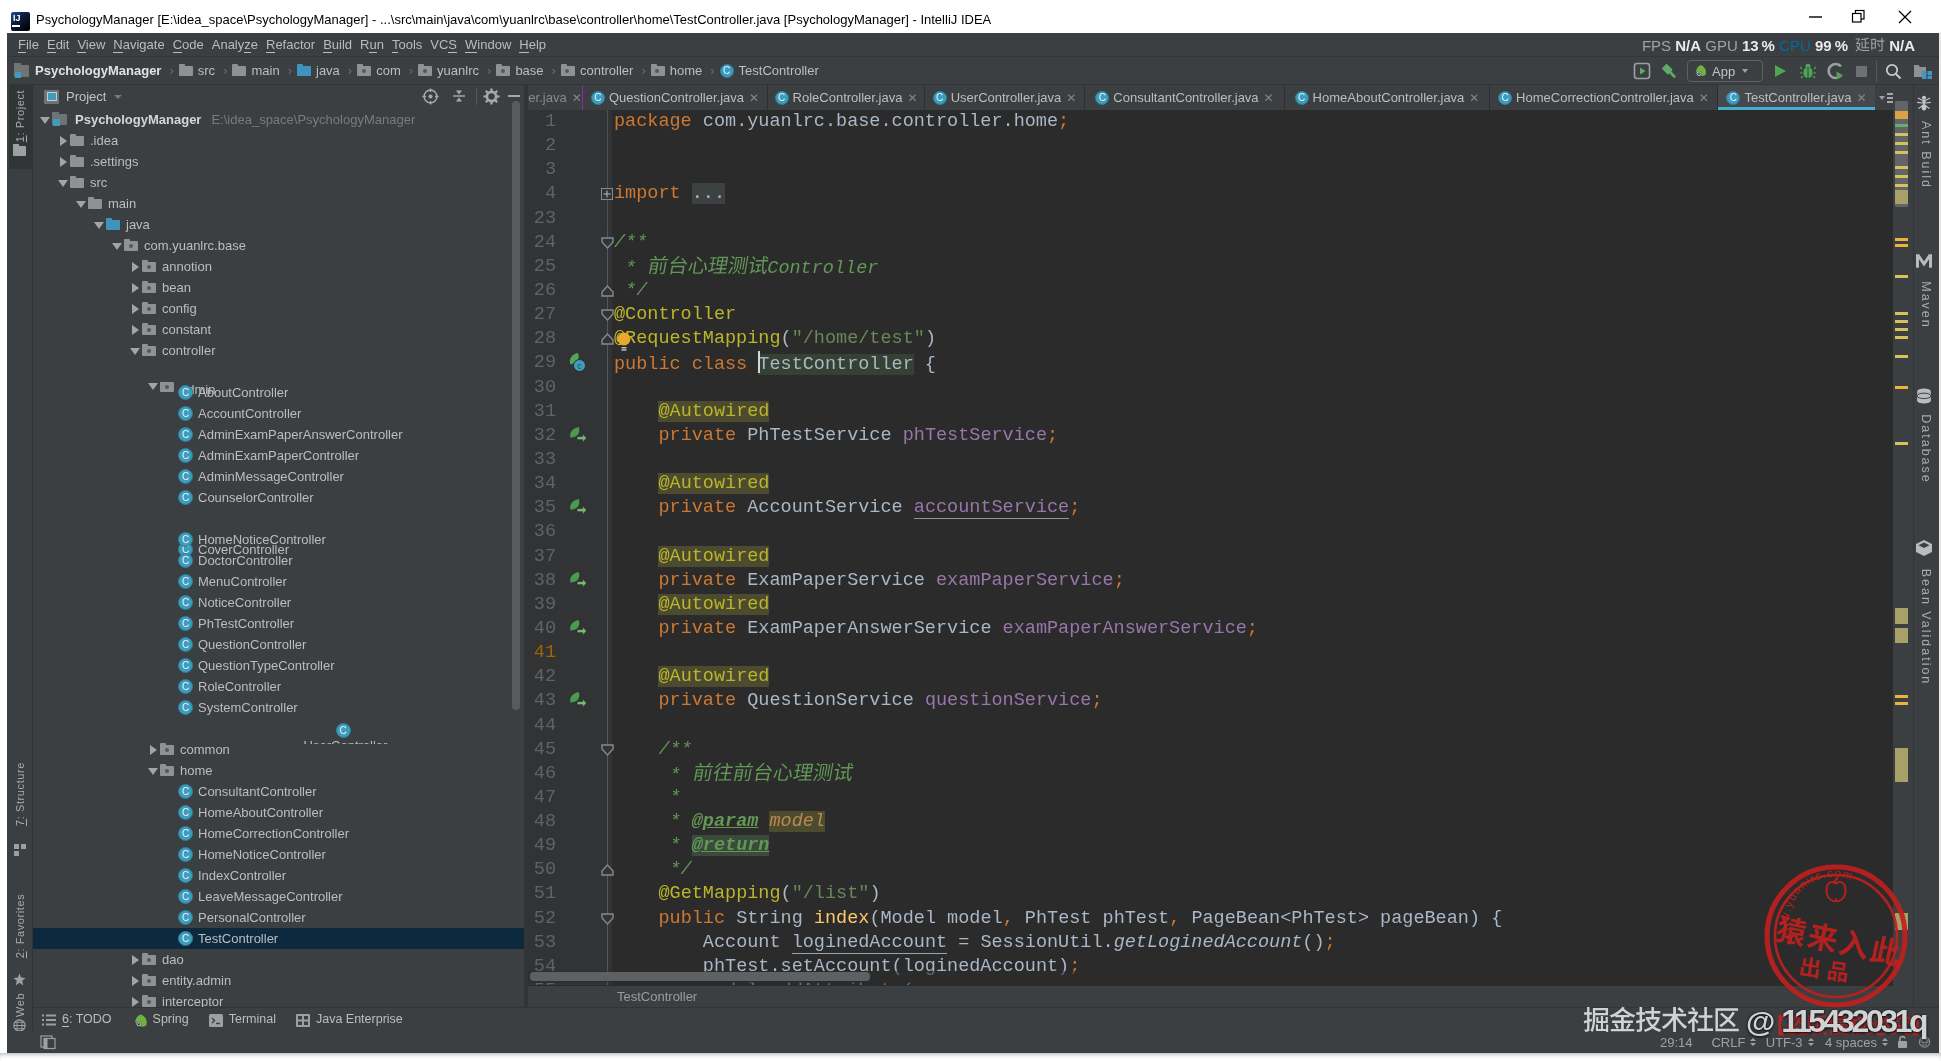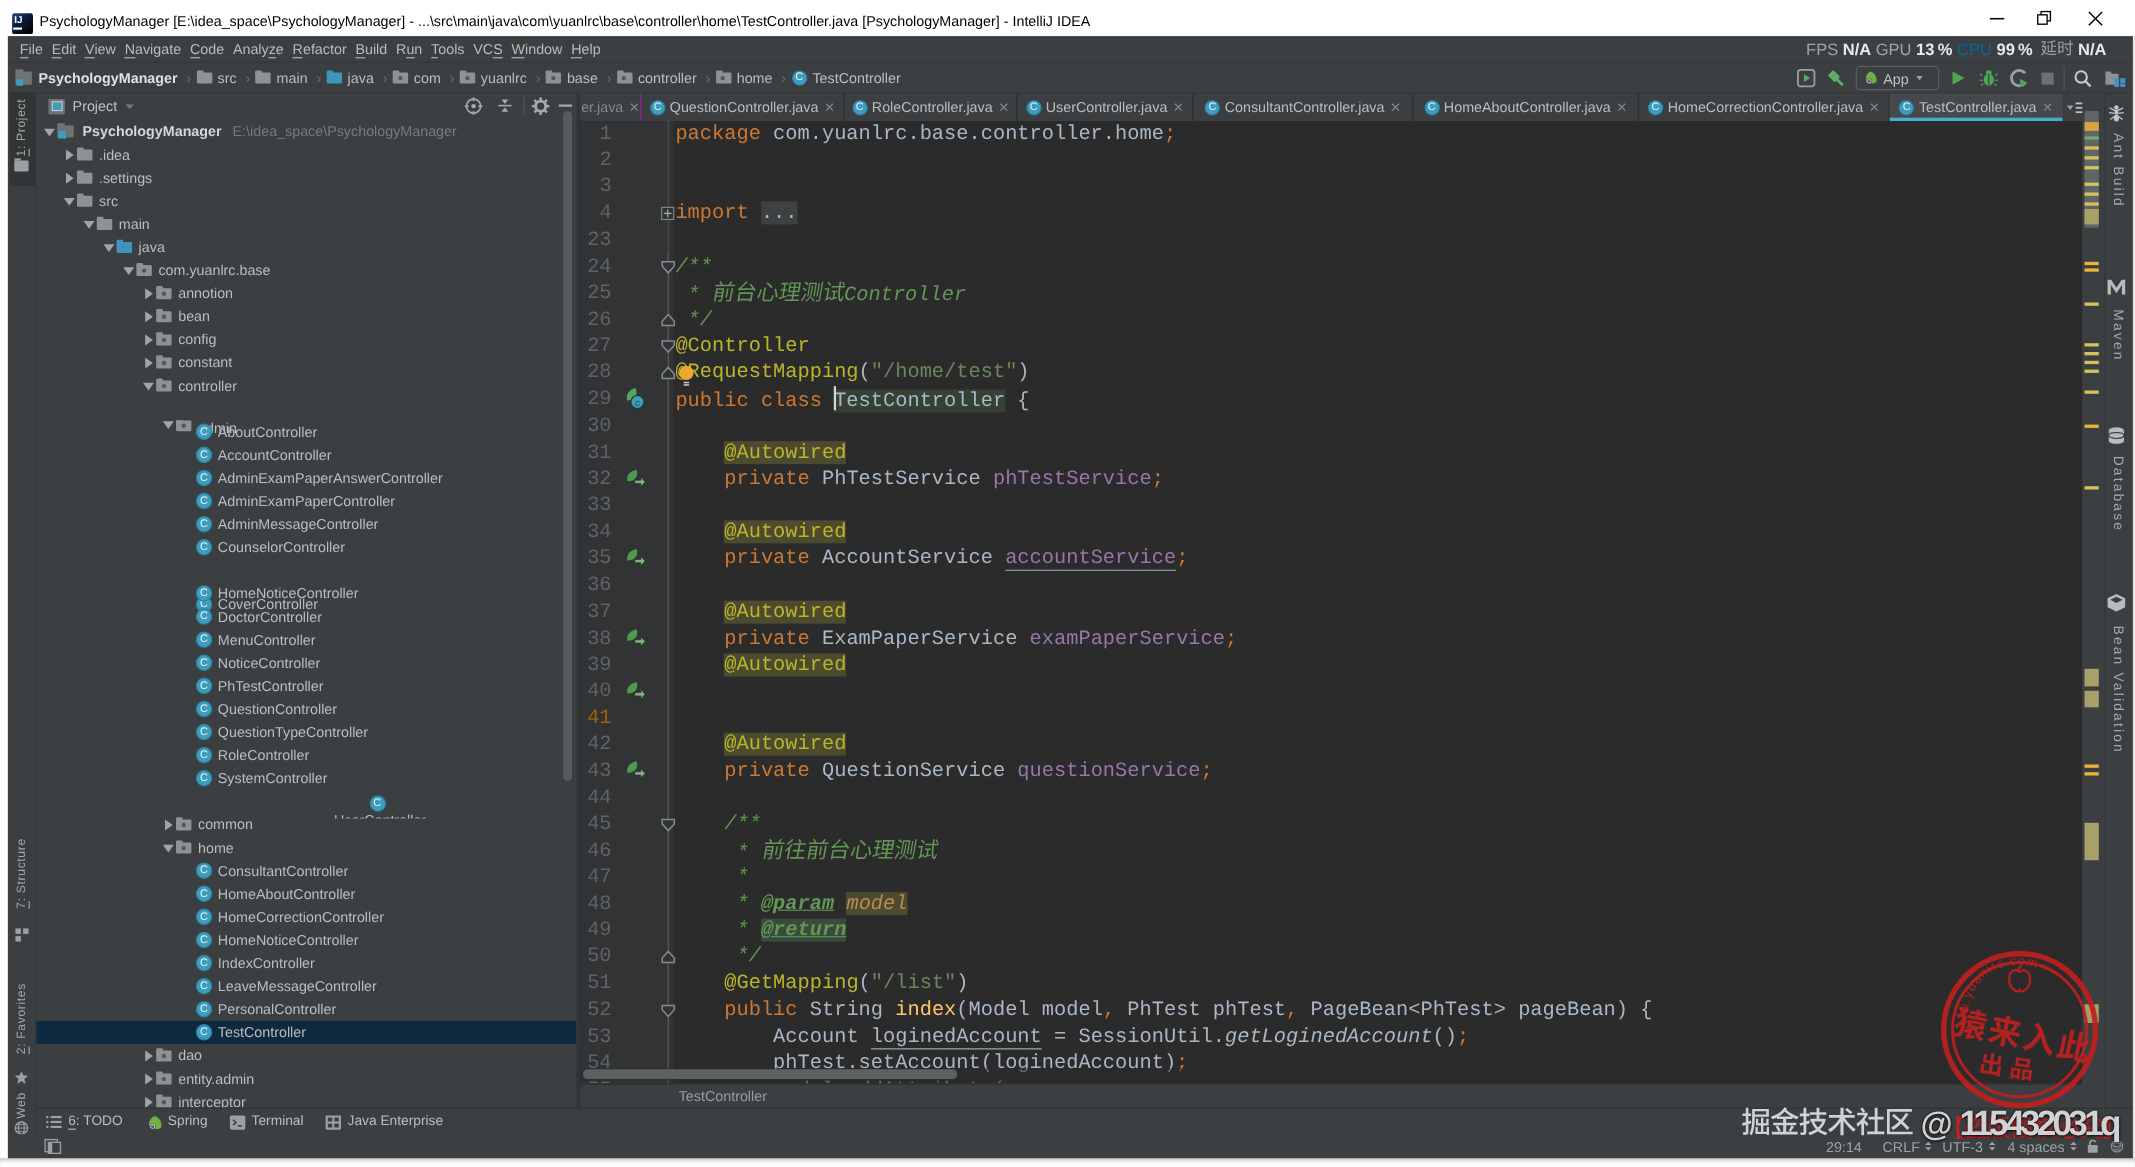--- a/index.html
+++ b/index.html
@@ -688,20 +688,21 @@
     <div style="position:absolute;left:86px;top:265.54px;width:1300px;height:24.14px;white-space:pre;"></div>
     <div style="position:absolute;left:86px;top:289.68px;width:1300px;height:24.14px;white-space:pre;">    <i class="a" style="background:#4c4a2f;">@Autowired</i></div>
     <div style="position:absolute;left:86px;top:313.82px;width:1300px;height:24.14px;white-space:pre;">    <i class="k">private</i><i class="p"> PhTestService </i><i class="f">phTestService</i><i class="k">;</i></div>
     <div style="position:absolute;left:86px;top:337.96000000000004px;width:1300px;height:24.14px;white-space:pre;"></div>
     <div style="position:absolute;left:86px;top:362.1px;width:1300px;height:24.14px;white-space:pre;">    <i class="a" style="background:#4c4a2f;">@Autowired</i></div>
     <div style="position:absolute;left:86px;top:386.24px;width:1300px;height:24.14px;white-space:pre;">    <i class="k">private</i><i class="p"> AccountService </i><i class="f w1"><i class="u1">accountService</i></i><i class="k">;</i></div>
     <div style="position:absolute;left:86px;top:410.38px;width:1300px;height:24.14px;white-space:pre;"></div>
     <div style="position:absolute;left:86px;top:434.52px;width:1300px;height:24.14px;white-space:pre;">    <i class="a" style="background:#4c4a2f;">@Autowired</i></div>
     <div style="position:absolute;left:86px;top:458.6600000000001px;width:1300px;height:24.14px;white-space:pre;">    <i class="k">private</i><i class="p"> ExamPaperService </i><i class="f">examPaperService</i><i class="k">;</i></div>
     <div style="position:absolute;left:86px;top:482.79999999999995px;width:1300px;height:24.14px;white-space:pre;">    <i class="a" style="background:#4c4a2f;">@Autowired</i></div>
+    <div style="position:absolute;left:86px;top:506.94000000000005px;width:1300px;height:24.14px;white-space:pre;">    <i class="k">private</i><i class="p"> ExamPaperAnswerService </i><i class="f">examPaperAnswerService</i><i class="k">;</i></div>
     <div style="position:absolute;left:86px;top:531.08px;width:1300px;height:24.14px;white-space:pre;"></div>
     <div style="position:absolute;left:86px;top:555.22px;width:1300px;height:24.14px;white-space:pre;">    <i class="a" style="background:#4c4a2f;">@Autowired</i></div>
     <div style="position:absolute;left:86px;top:579.36px;width:1300px;height:24.14px;white-space:pre;">    <i class="k">private</i><i class="p"> QuestionService </i><i class="f">questionService</i><i class="k">;</i></div>
     <div style="position:absolute;left:86px;top:603.5px;width:1300px;height:24.14px;white-space:pre;"></div>
     <div style="position:absolute;left:86px;top:627.64px;width:1300px;height:24.14px;white-space:pre;">    <i class="d">/**</i></div>
     <div style="position:absolute;left:86px;top:651.78px;width:1300px;height:24.14px;white-space:pre;">     <i class="d">*&nbsp;</i><svg style="vertical-align:-6.4px" width="160.0" height="24.0" viewBox="0 -880 8000 1200" fill="#629755">
         <g transform="scale(1,-1) skewX(10.0)">
           <g transform="translate(0,0)">
             <path d="M53 682H947V613H53ZM156 360H437V301H156ZM156 200H437V141H156ZM604 514H674V104H604ZM409 523H482V6Q482 -22 475 -38Q467 -54 446 -63Q425 -72 391 -74Q358 -76 307 -76Q304 -62 296 -42Q289 -23 281 -9Q319 -10 350 -11Q381 -11 391 -10Q402 -10 406 -6Q409 -2 409 7ZM807 544H881V13Q881 -19 872 -37Q863 -54 839 -63Q816 -72 778 -74Q739 -77 681 -76Q678 -61 670 -40Q662 -20 654 -4Q699 -6 736 -6Q773 -6 786 -5Q798 -5 802 -1Q807 3 807 14ZM208 816 278 841Q307 810 335 770Q363 730 378 701L304 673Q292 702 264 743Q237 783 208 816ZM723 845 803 819Q775 772 743 724Q710 676 683 641L616 665Q635 690 655 721Q675 753 692 785Q710 818 723 845ZM116 523H433V459H187V-75H116Z"></path>
           </g>

